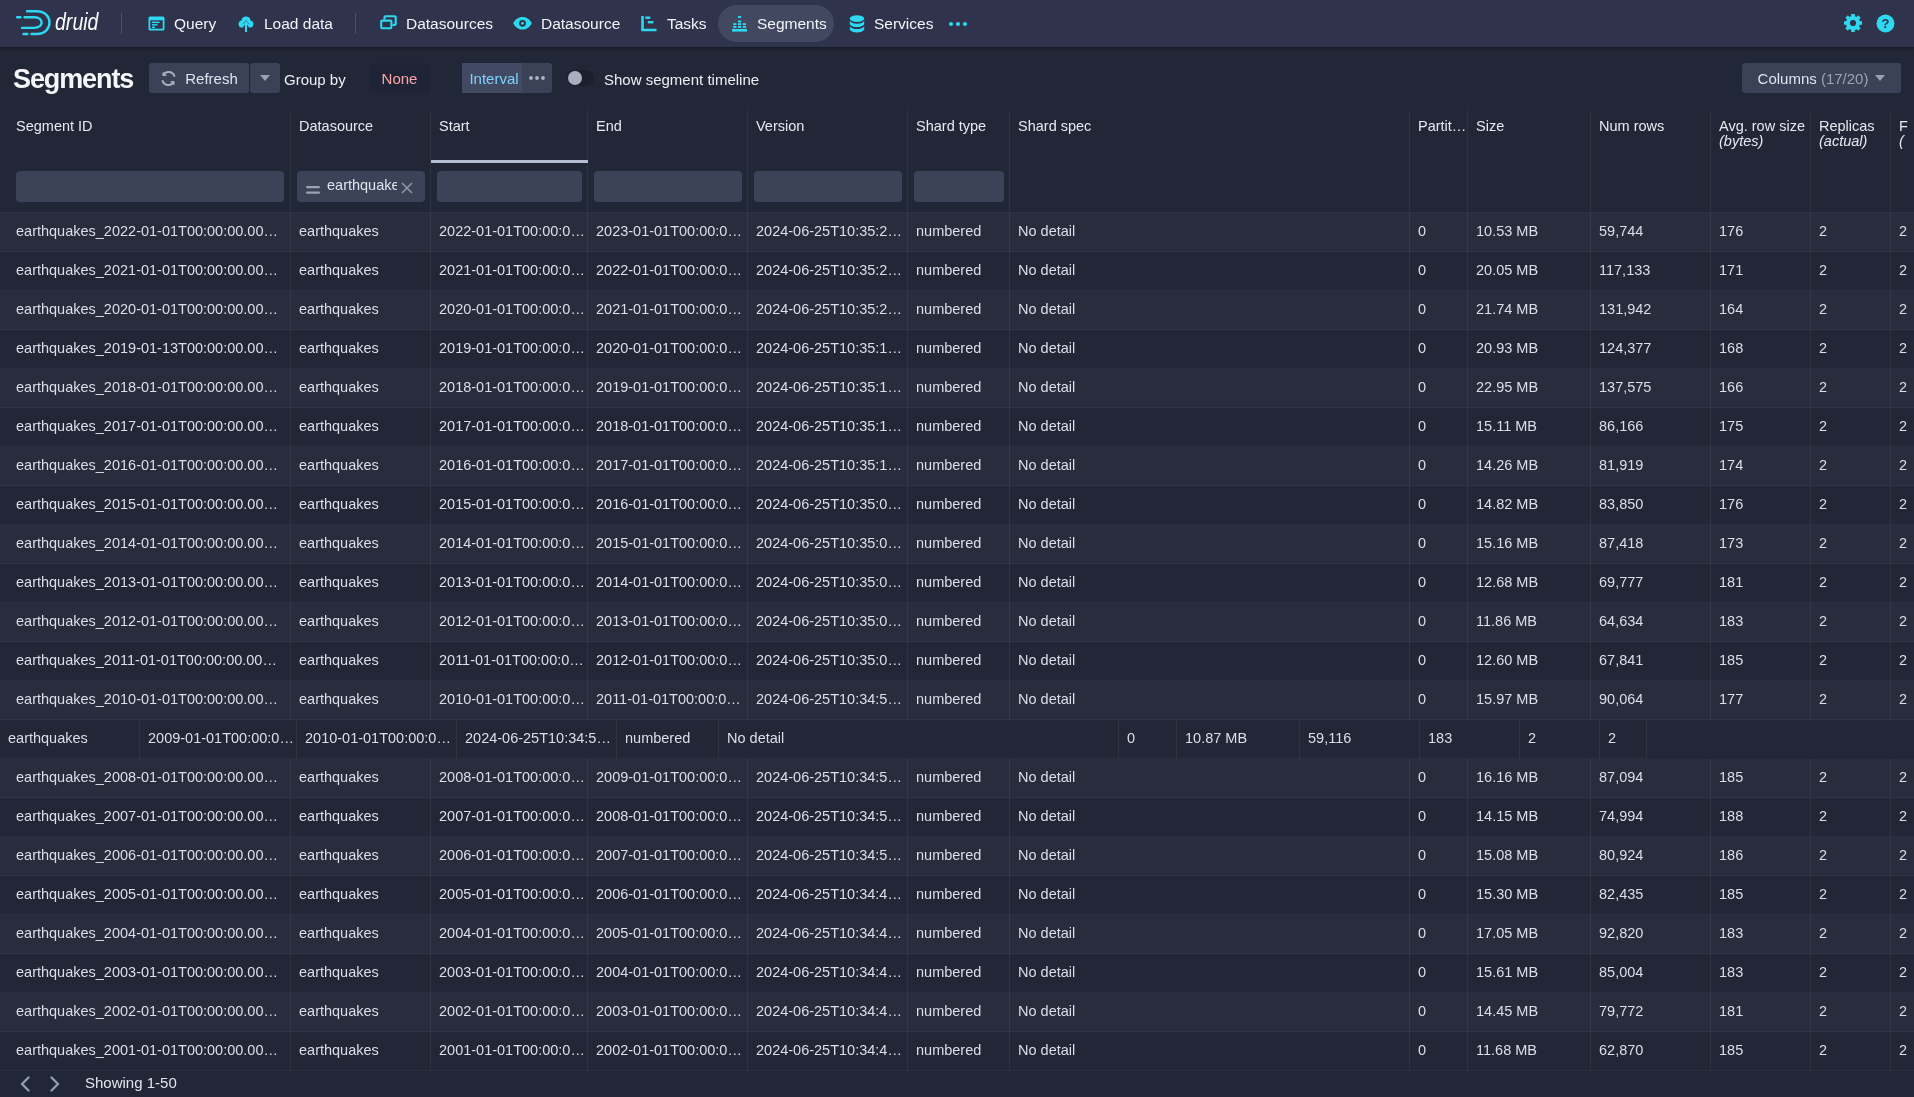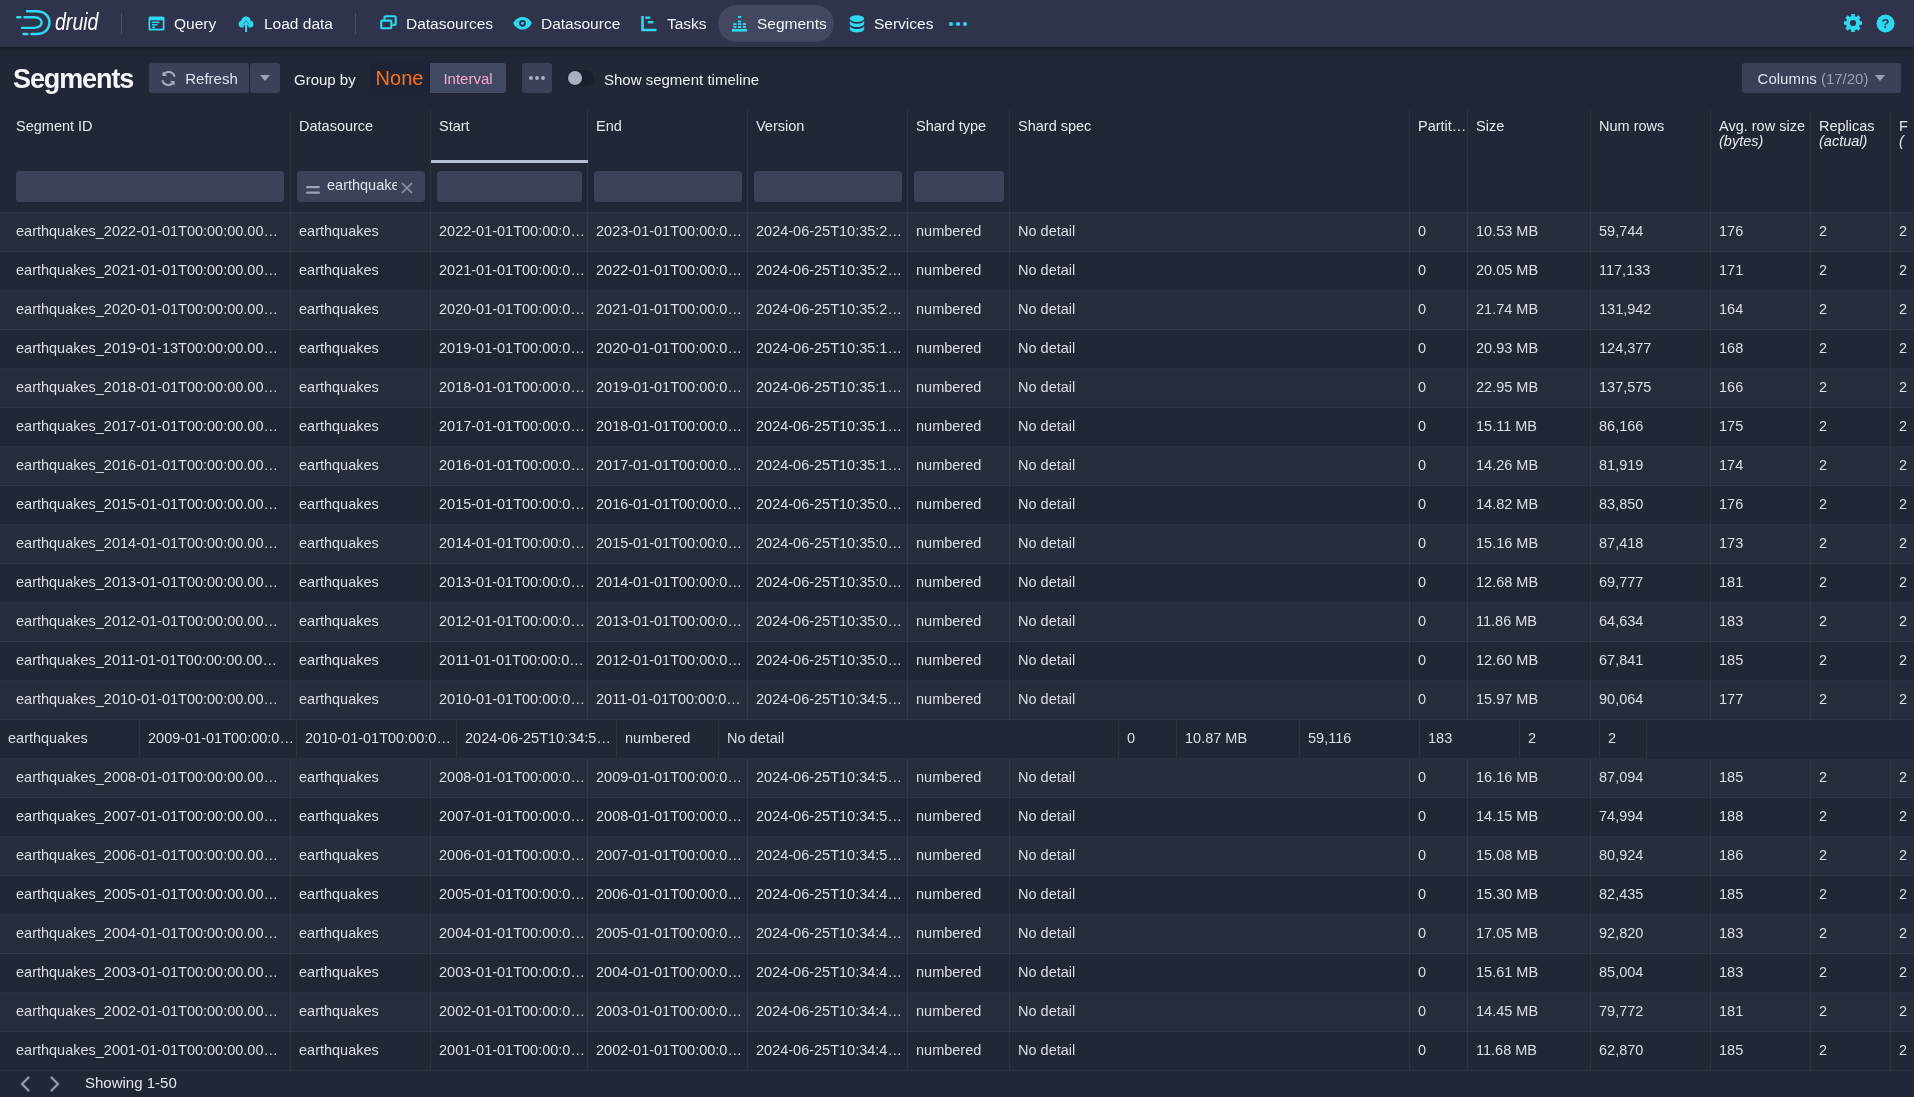--- a/index.html
+++ b/index.html
@@ -9,22 +9,22 @@
   color:#f2f4f8;font-size:15.5px;}
 .navitem svg{display:block;}
 .pill{position:absolute;top:5px;height:37px;border-radius:18.5px;background:#42485f;}
 .logo-text{position:absolute;left:55px;top:9px;font-size:23px;font-style:italic;
   color:#fcfdfe;font-weight:400;transform:scaleX(0.85);transform-origin:0 0;}
 .title{position:absolute;left:13px;top:64px;font-size:27px;font-weight:bold;color:#f5f6fa;letter-spacing:-1.1px;}
 .btn{position:absolute;top:63px;height:30px;background:#3b4157;border-radius:3px;
   color:#dde4f0;font-size:15px;display:flex;align-items:center;justify-content:center;}
 .lbl{position:absolute;top:71px;font-size:15px;color:#eceef4;}
 .seg{position:absolute;top:63px;height:30px;border-radius:3px;overflow:hidden;display:flex;}
-.seg .none{background:#1e2436;color:#f97316;width:61px;display:flex;align-items:center;justify-content:center;font-size:20px;}
-.seg .intv{background:#424963;color:#f9a8d4;width:76px;display:flex;align-items:center;justify-content:center;font-size:15px;}
+.seg .none{background:#1e2436;color:#fca5a5;width:61px;display:flex;align-items:center;justify-content:center;font-size:15px;}
+.seg .intv{background:#424963;color:#7dd3fc;width:64px;display:flex;align-items:center;justify-content:center;font-size:15px;margin-left:32px;}
 .switch{position:absolute;left:567px;top:70px;width:27px;height:15.5px;border-radius:8px;background:#1b202f;}
 .switch .knob{position:absolute;left:1px;top:0.8px;width:14px;height:14px;border-radius:50%;background:#a9afc0;}
 .hcell{position:absolute;top:110px;height:53px;border-right:1px solid rgba(255,255,255,0.055);
   color:#e6e9f0;font-size:14.5px;padding-top:8.5px;padding-left:8px;line-height:15.5px;overflow:hidden;white-space:nowrap;}
 .fcell{position:absolute;top:163px;height:50px;border-right:1px solid rgba(255,255,255,0.055);
   border-bottom:1px solid rgba(255,255,255,0.05);}
 .finput{position:absolute;top:170.5px;height:31px;background:#3c4258;border-radius:4px;}
 .row{position:absolute;left:0;width:1938px;display:flex;}
 .row.odd{background:rgba(255,255,255,0.032);}
 .cell{height:100%;border-right:1px solid rgba(255,255,255,0.055);
@@ -134,21 +134,21 @@
       <path d="M2.6 1.6 v4.4 h4.4 z" fill="#a6adbf"></path>
       <path d="M14.4 15.4 v-4.4 h-4.4 z" fill="#a6adbf"></path>
     </svg>
     <span>Refresh</span>
   </div>
 <div class="btn" style="left:250px;width:30px;">
     <svg width="10" height="6" viewBox="0 0 10 6">
       <path d="M0 0 h10 l-5 6 z" fill="#99a1b3"></path>
     </svg>
   </div>
-<div class="lbl" style="left:294px">Group by</div>
+<div class="lbl" style="left:284px">Group by</div>
 <div class="seg" style="left:369px">
     <div class="none">None</div>
     <div class="intv">Interval</div>
   </div>
 <div class="btn" style="left:522px;width:30px;">
     <svg width="16" height="4" viewBox="0 0 16 4">
       <circle cx="2" cy="2" r="1.9" fill="#aeb4c4"></circle>
       <circle cx="8" cy="2" r="1.9" fill="#aeb4c4"></circle>
       <circle cx="14" cy="2" r="1.9" fill="#aeb4c4"></circle>
     </svg>

